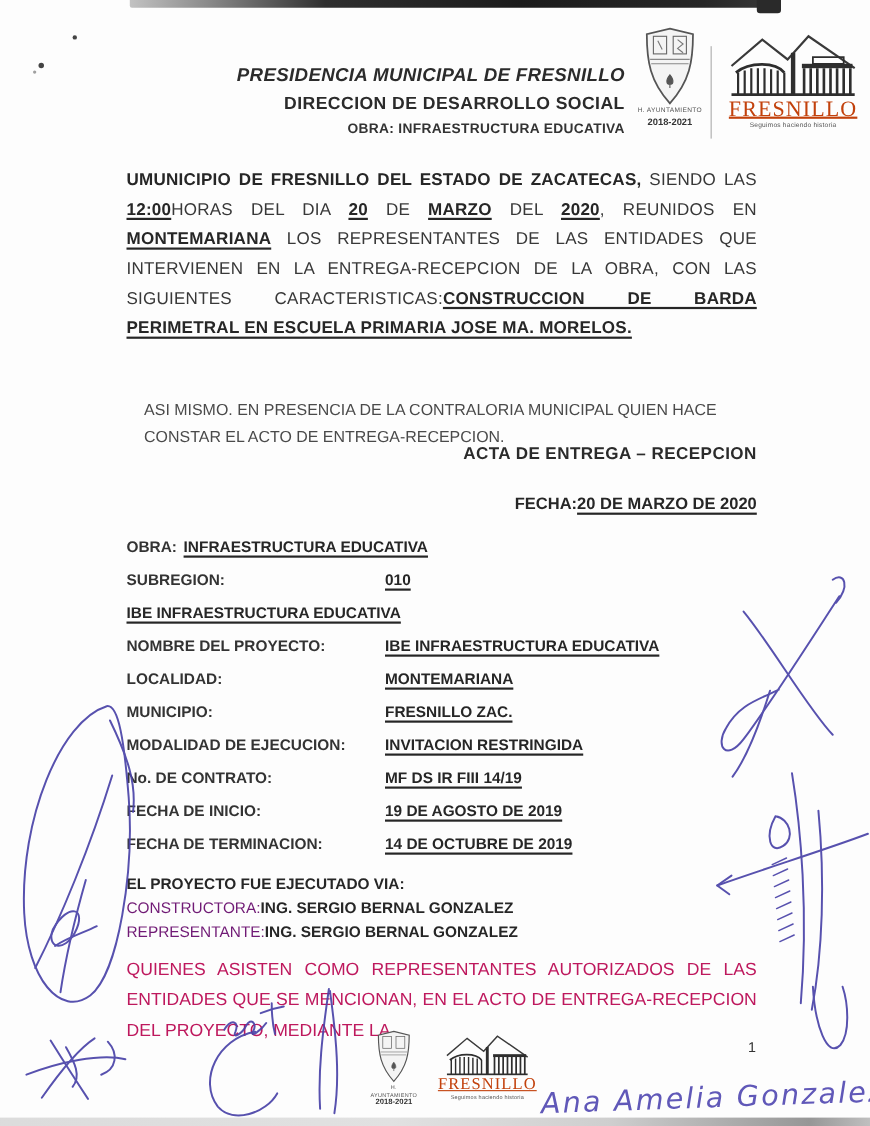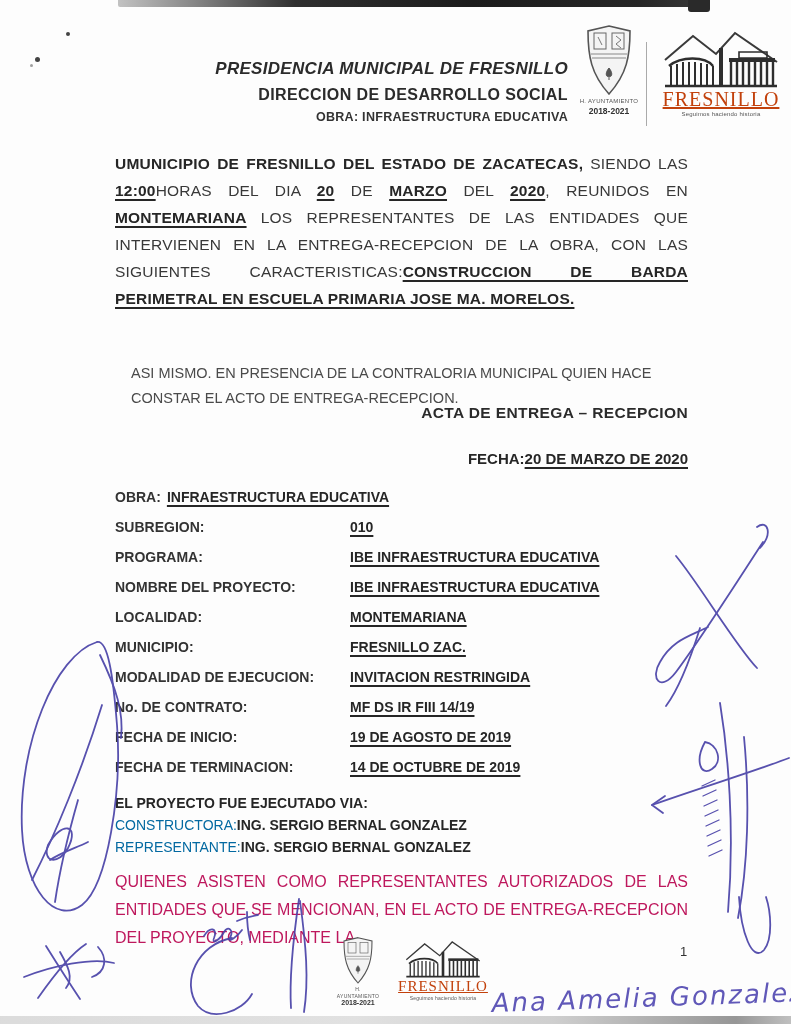--- a/index.html
+++ b/index.html
@@ -38,21 +38,21 @@
   .fecha-line .val{text-decoration:underline;text-decoration-thickness:1.5px;text-underline-offset:3px;}
   
   .fields{position:absolute;left:115px;top:489px;width:600px;font-size:14px;}
   .frow{display:flex;height:30px;align-items:flex-start;}
   .flabel{width:235px;font-weight:bold;color:#333;flex:0 0 auto;}
   .fvalue{font-weight:bold;color:#262626;text-decoration:underline;text-decoration-thickness:1.5px;text-underline-offset:3px;}
   .frow.inline .flabel{width:auto;margin-right:6px;}
   
   .exec{position:absolute;left:115px;top:792px;width:573px;font-size:14px;line-height:22px;}
   .exec .h{font-weight:bold;color:#262626;}
-  .exec .lbl{color:#0369a1;}
+  .exec .lbl{color:#701a75;}
   .exec .v{font-weight:bold;color:#262626;}
   .closing{top:868px;font-size:16px;line-height:28px;color:#be185d;}
   
   .page-number{position:absolute;left:680px;top:944px;font-size:13px;color:#333;}
   .sig-overlay{position:absolute;left:0;top:0;width:791px;height:1024px;pointer-events:none;}
   .logo-art{display:block;margin:0 auto;}
 </style>
 </head>
 <body>
 
@@ -112,21 +112,20 @@
   <div class="fields">
     <div class="frow inline">
       <div class="flabel">OBRA:</div>
       <div class="fvalue">INFRAESTRUCTURA EDUCATIVA</div>
     </div>
     <div class="frow">
       <div class="flabel">SUBREGION:</div>
       <div class="fvalue">010</div>
     </div>
     <div class="frow">
-      <div class="flabel">PROGRAMA:</div>
       <div class="fvalue">IBE INFRAESTRUCTURA EDUCATIVA</div>
     </div>
     <div class="frow">
       <div class="flabel">NOMBRE DEL PROYECTO:</div>
       <div class="fvalue">IBE INFRAESTRUCTURA EDUCATIVA</div>
     </div>
     <div class="frow">
       <div class="flabel">LOCALIDAD:</div>
       <div class="fvalue">MONTEMARIANA</div>
     </div>

